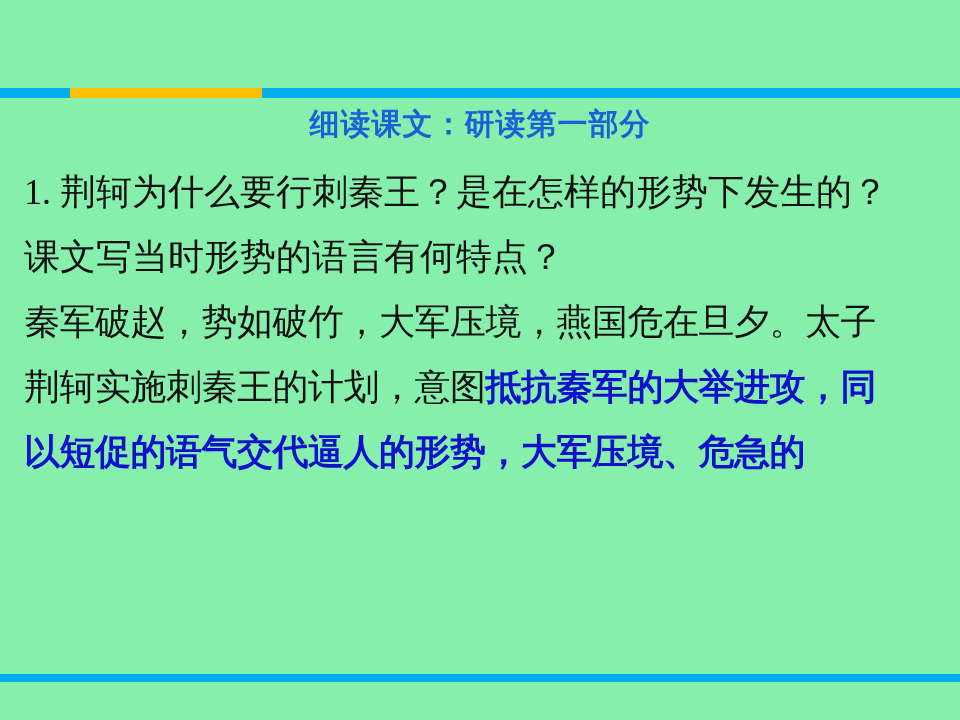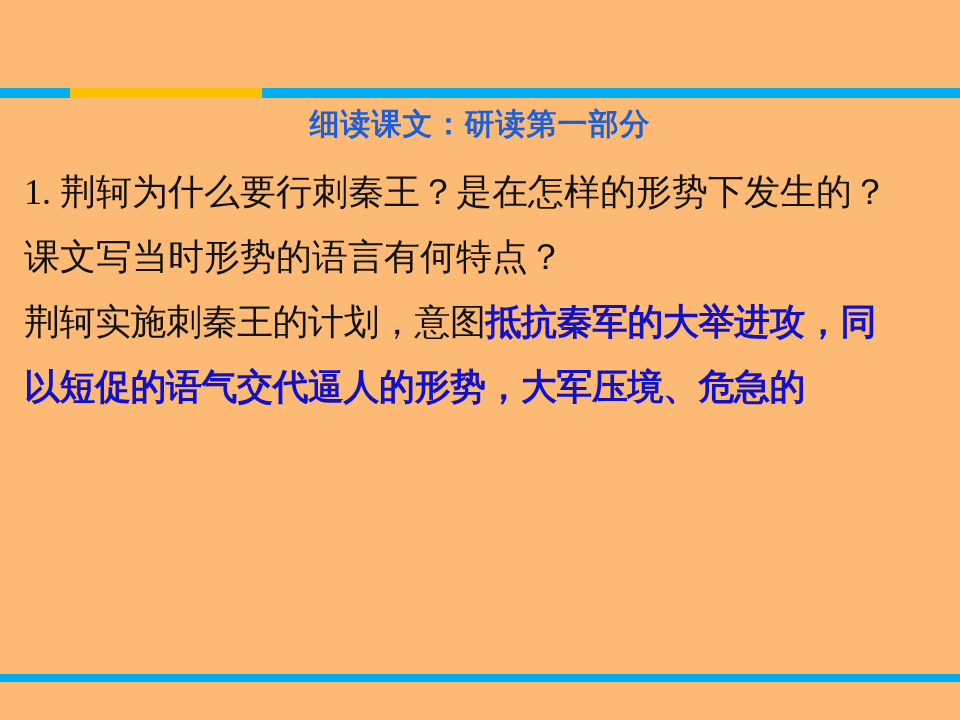--- a/index.html
+++ b/index.html
@@ -11,21 +11,21 @@
     height: 720px;
     overflow: hidden;
     background: #f1f1f1;
     font-family: "Liberation Serif", "DejaVu Serif", serif;
   }
 
   #slide {
     position: relative;
     width: 960px;
     height: 720px;
-    background: #fdba74;
+    background: #86efac;
   }
 
   
   .rule-top {
     position: absolute;
     left: 0;
     top: 88px;
     width: 960px;
     height: 10px;
     background: #03aeef;
@@ -97,20 +97,23 @@
   <div class="body-block">
 
     <div class="line">
       <span class="seg-black">1. 荆轲为什么要行刺秦王？是在怎样的形势下发生的？</span>
     </div>
 
     <div class="line">
       <span class="seg-black">课文写当时形势的语言有何特点？</span>
     </div>
 
+    <div class="line tight">
+      <span class="seg-black">秦军破赵，势如破竹，大军压境，燕国危在旦夕。太子</span>
+    </div>
 
 
     <div class="line tight">
       <span class="seg-black">荆轲实施刺秦王的计划，意图</span><span class="seg-blue">抵抗秦军的大举进攻，同</span>
     </div>
 
 
     <div class="line tight line-blue">
       <span class="seg-blue">以短促的语气交代逼人的形势，大军压境、危急的</span>
     </div>

